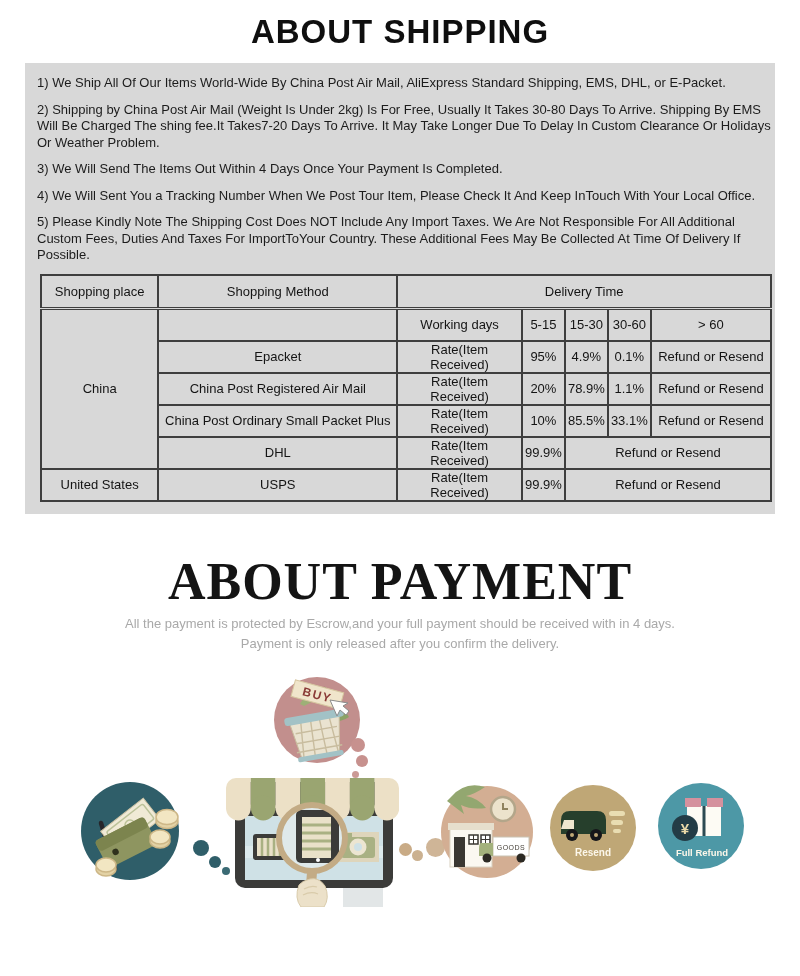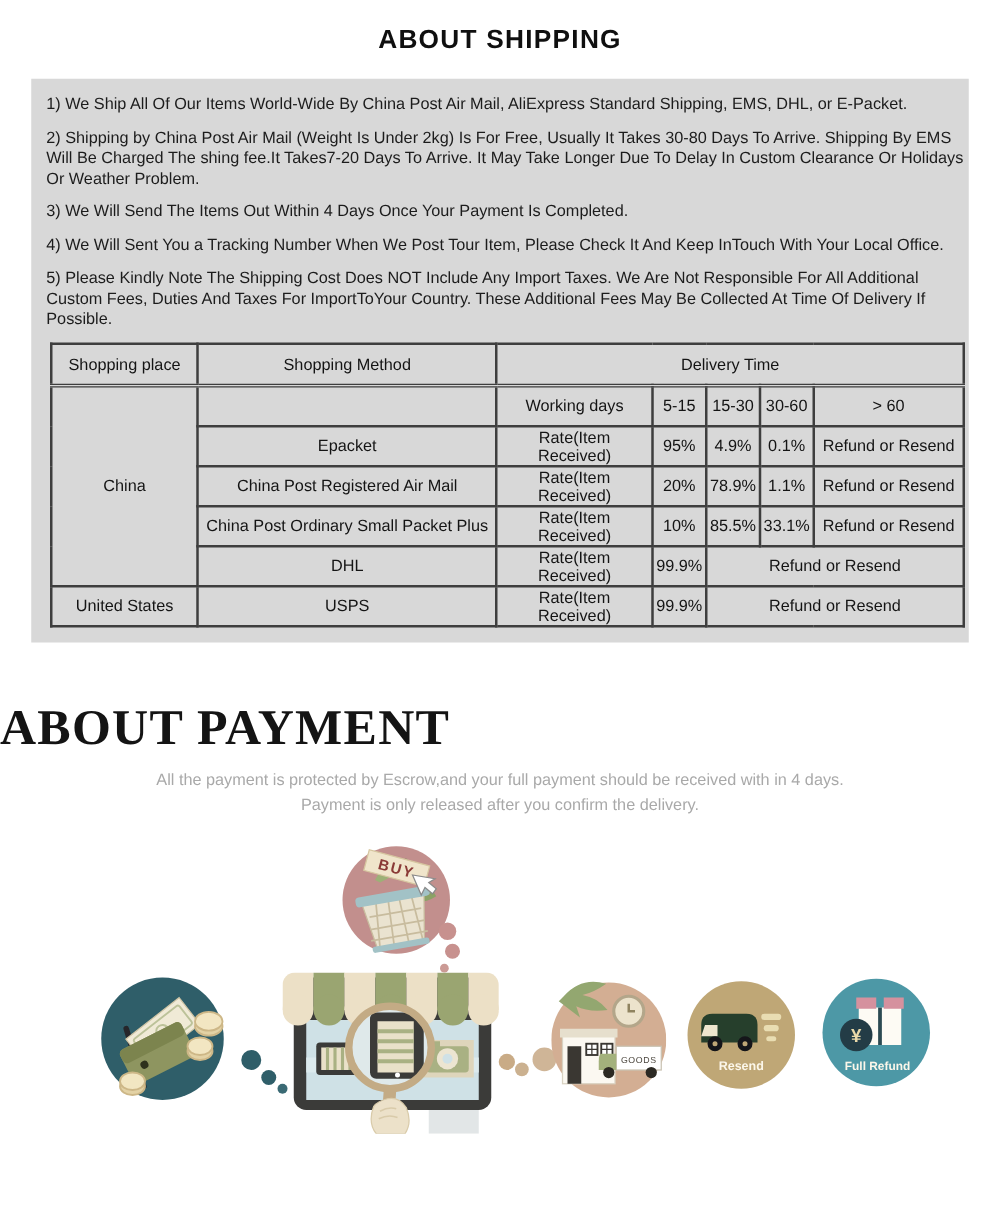--- a/index.html
+++ b/index.html
@@ -3,38 +3,38 @@
 <meta charset="utf-8">
 <style>
   * { box-sizing: border-box; }
   html,body { margin:0; padding:0; background:#fff; }
   .page {
     width:800px; height:976px; position:relative; overflow:hidden;
     background:#fff; font-family:"Liberation Sans", sans-serif;
   }
   .shipping-title {
     margin:0; padding-top:13px; text-align:center;
-    font-size:21px; line-height:38px; font-weight:bold; letter-spacing:1px; color:#0f0f0f;
+    font-size:33px; line-height:38px; font-weight:bold; letter-spacing:1px; color:#0f0f0f;
   }
   .notes-box {
     width:750px; margin:12px auto 0; background:#d8d8d8;
     padding:12px 0 10px 12px;
   }
   .note { margin:0 0 10px 0; font-size:13px; line-height:16.5px; color:#1c1c1c; }
   table.ship {
     width:99.2%; margin:5px auto 2px; border-collapse:collapse; background:#d8d8d8;
   }
   table.ship td {
     border:2px solid #3e3e3e; text-align:center; vertical-align:middle;
     font-size:13px; color:#141414; height:32px; padding:0 2px;
   }
   table.ship tr.hdr td { height:34px; border-bottom:3px double #3e3e3e; }
   .payment-title {
-    margin:46px 0 0; text-align:left; font-family:"Liberation Serif", serif;
-    font-size:40px; line-height:44px; font-weight:bold; letter-spacing:1px; color:#141414;
+    margin:46px 0 0; text-align:center; font-family:"Liberation Serif", serif;
+    font-size:52px; line-height:44px; font-weight:bold; letter-spacing:1px; color:#141414;
   }
   .payment-sub { text-align:center; font-size:13px; line-height:20px; color:#a9a9a9; margin-top:10px; }
   .icons { position:relative; height:253px; width:800px; }
   .abs { position:absolute; }
   .dot { position:absolute; border-radius:50%; }
   
   .pd1 { left:351px; top:84px;  width:14px; height:14px; background:#c7918e; }
   .pd2 { left:356px; top:101px; width:12px; height:12px; background:#c7918e; }
   .pd3 { left:352px; top:117px; width:7px;  height:7px;  background:#cb9a95; }
   

